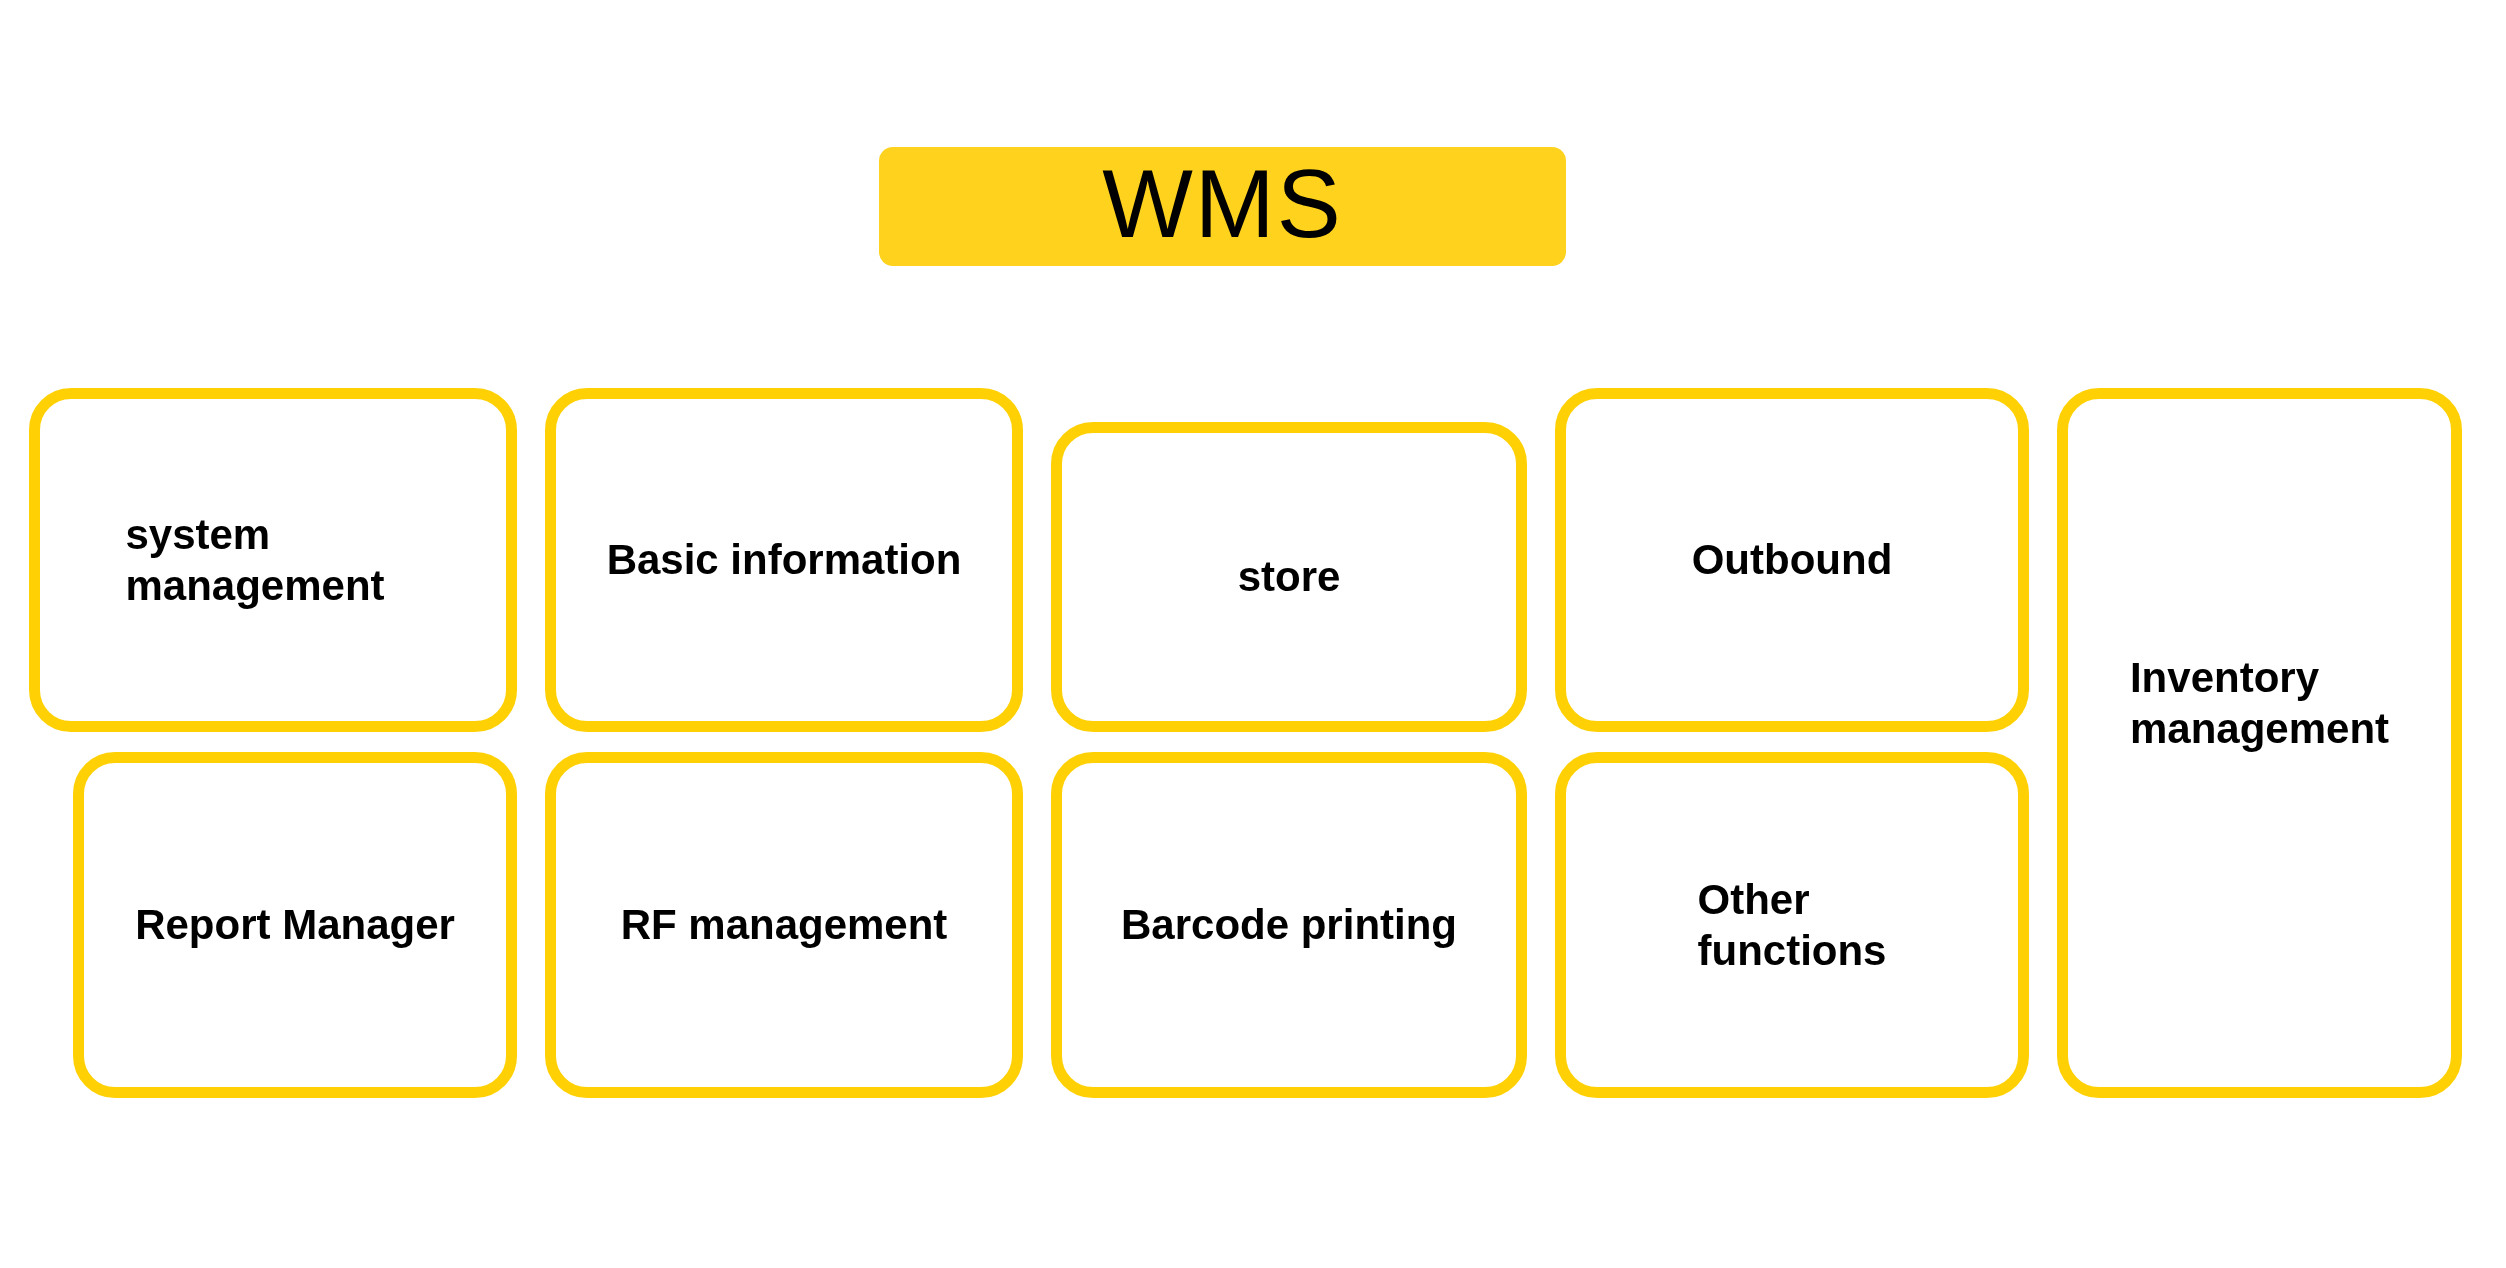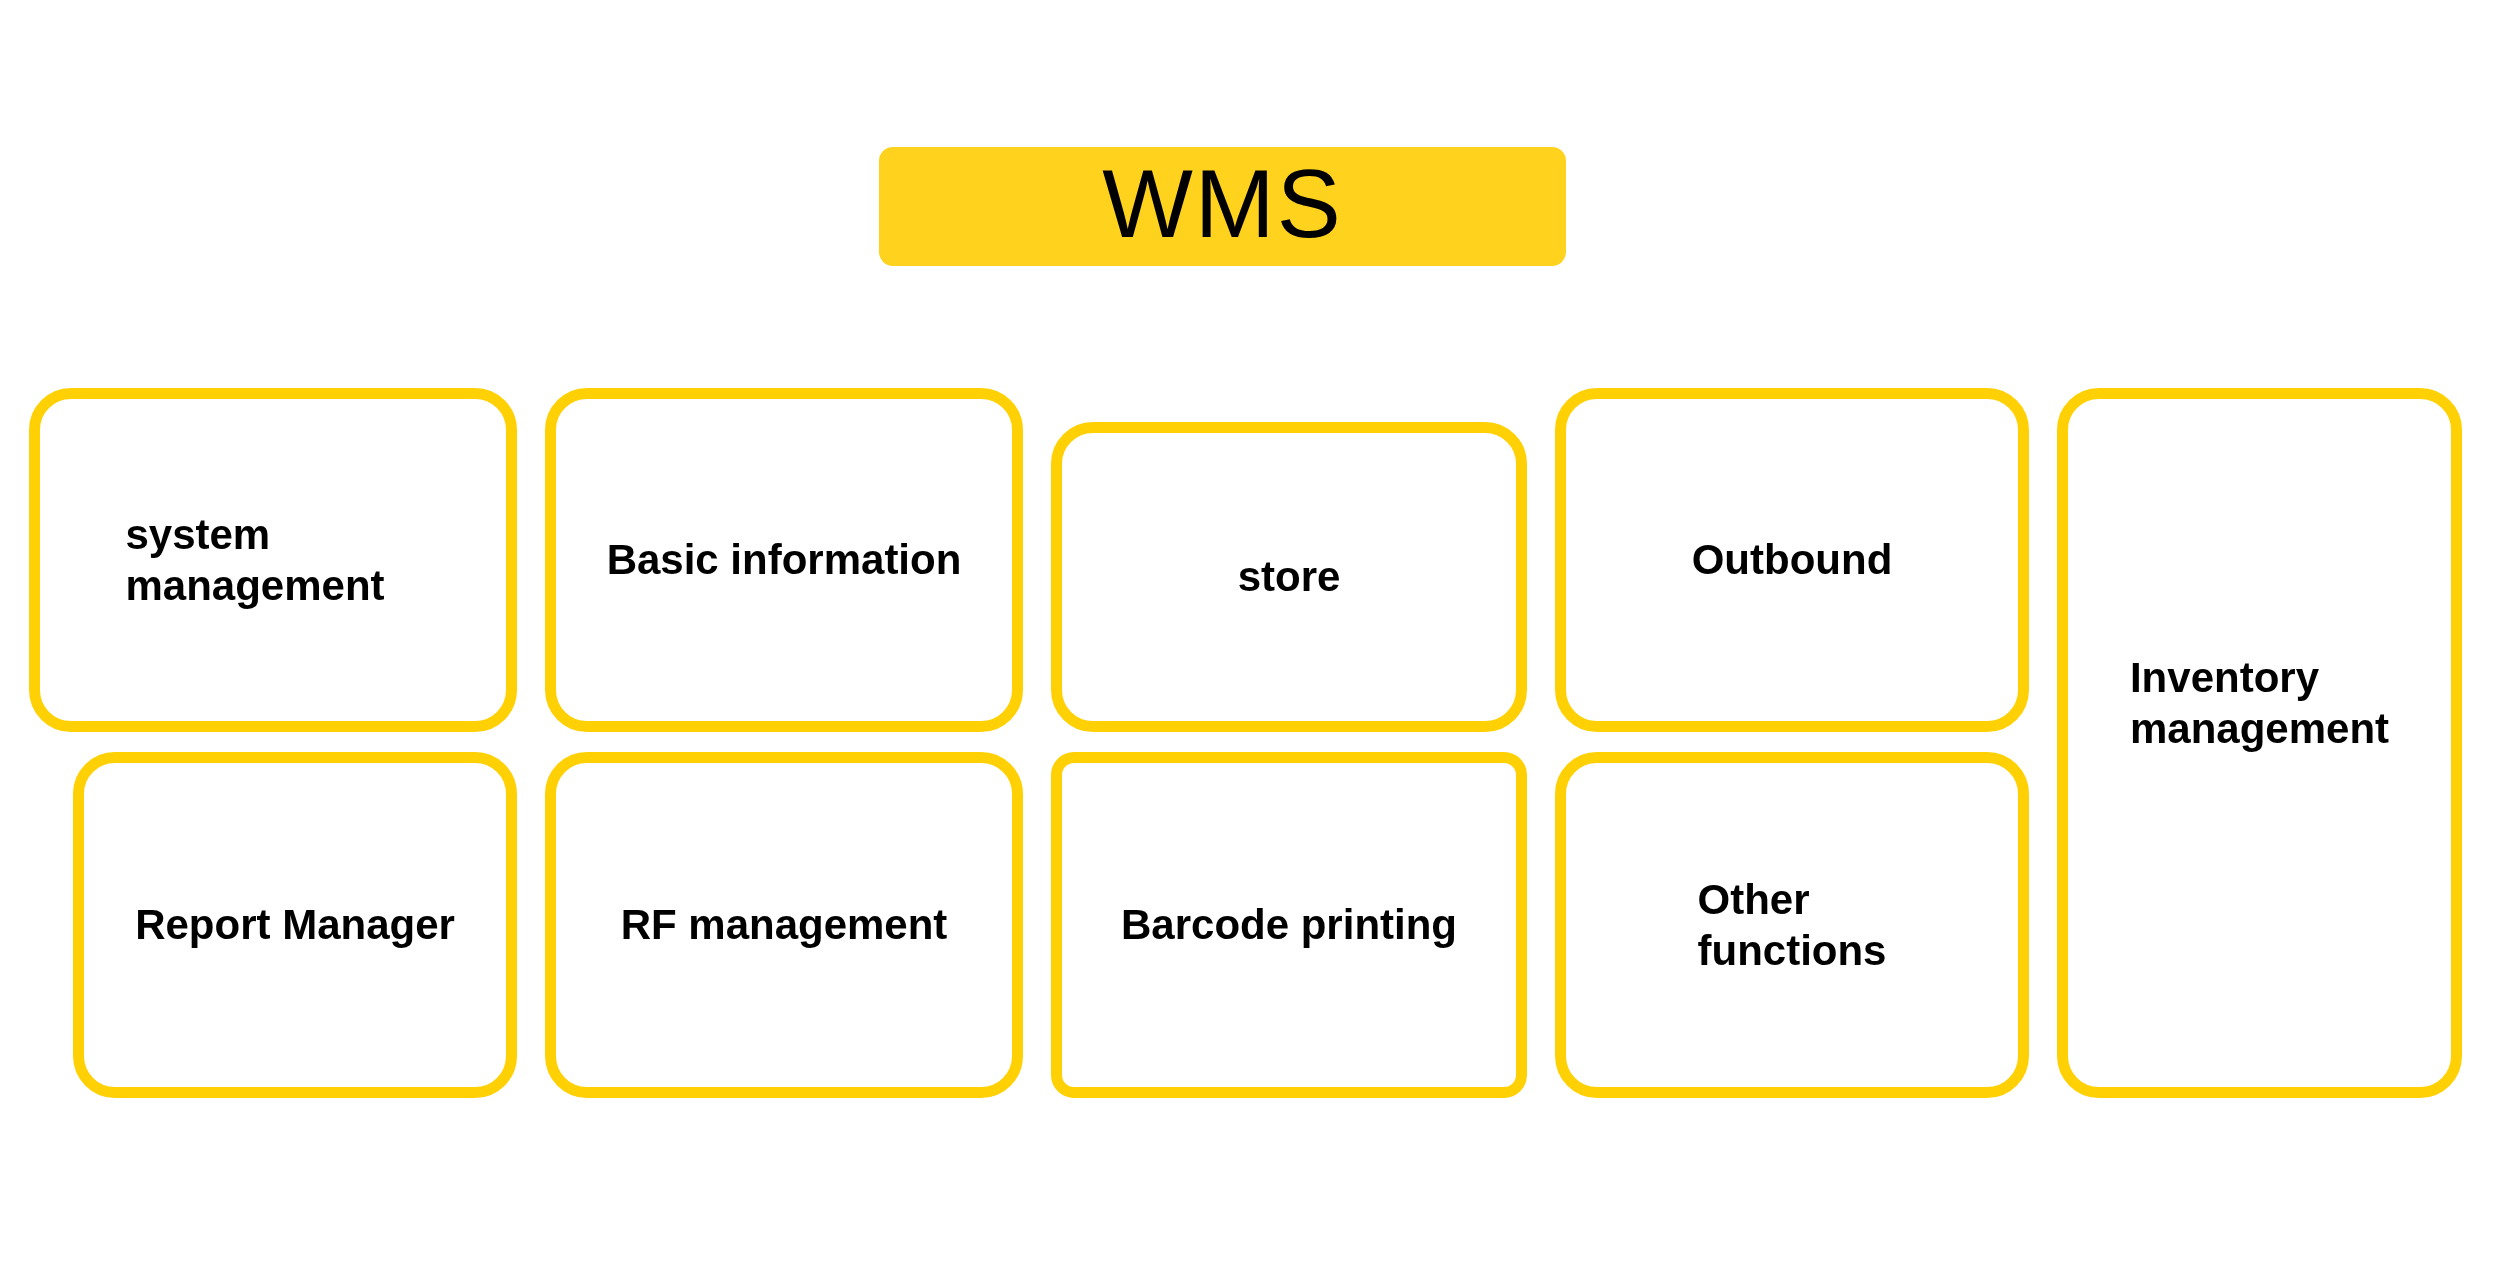--- a/index.html
+++ b/index.html
@@ -64,21 +64,21 @@
     display: flex;
     align-items: center;
     justify-content: center;
   }
   .b0 { grid-area: 1 / 1; }
   .b1 { grid-area: 1 / 2; }
   .b2 { grid-area: 1 / 3; margin-top: 34px; }
   .b3 { grid-area: 1 / 4; }
   .b4 { grid-area: 2 / 1; margin-left: 44px; }
   .b5 { grid-area: 2 / 2; justify-content: center; }
-  .b6 { grid-area: 2 / 3; border-radius: 23px; }
+  .b6 { grid-area: 2 / 3; }
   .b7 { grid-area: 2 / 4; }
   .b8 { grid-area: 1 / 5 / 3 / 6; }
   .box-label {
     font-size: 42px;
     font-weight: bold;
     color: var(--text);
     line-height: 1.22;
     white-space: pre-line;
     text-align: left;
   }

